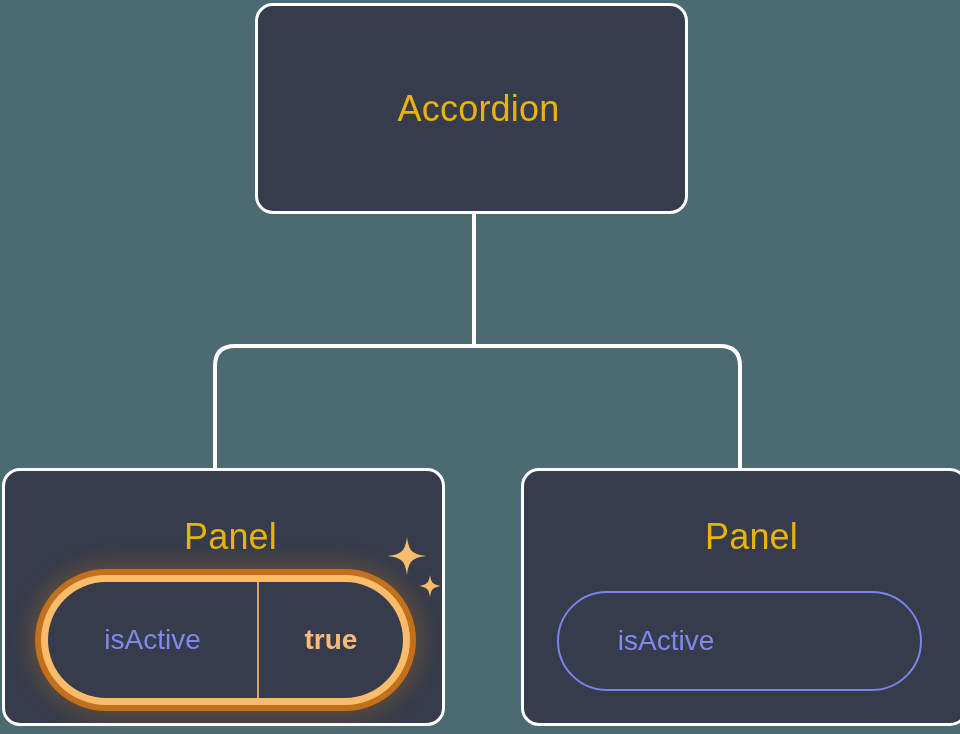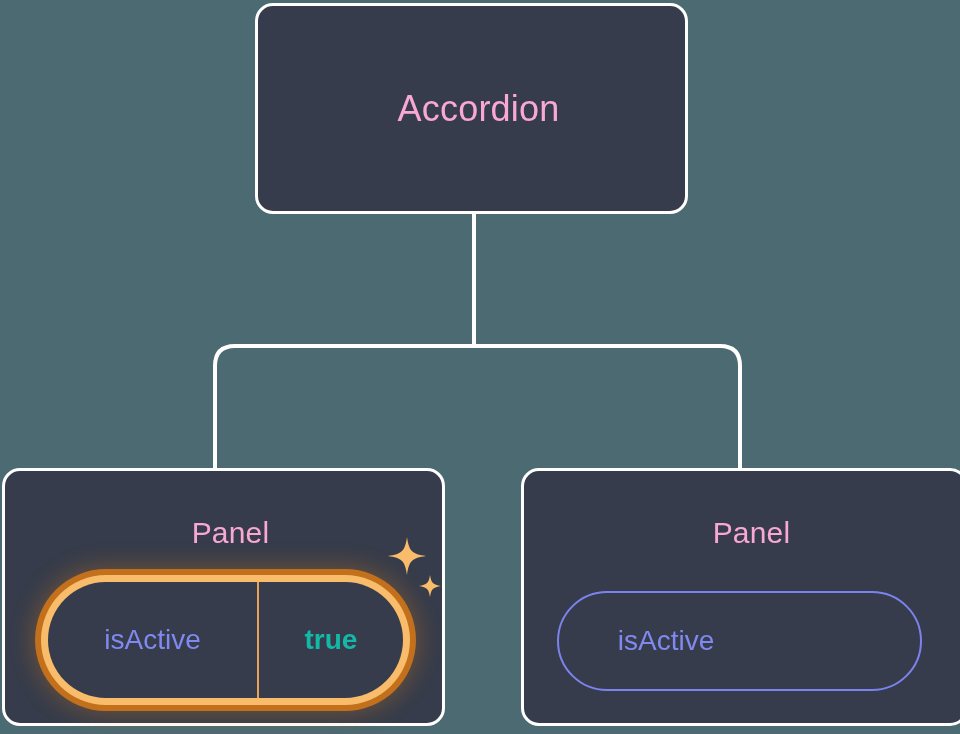--- a/index.html
+++ b/index.html
@@ -55,34 +55,34 @@
   }
   .node-right {
     left: 521px;
     top: 468px;
     width: 447px;
     height: 258px;
     border-radius: 18px;
   }
 
   .node-title {
-    color: #f9a8d4;
+    color: #eab308;
     text-align: center;
     font-weight: 400;
     letter-spacing: .2px;
     white-space: nowrap;
     padding-left: 14px;
   }
   .node-root .node-title {
     font-size: 36px;
     line-height: 205px;
   }
   .node-left .node-title,
   .node-right .node-title {
-    font-size: 30px;
+    font-size: 36px;
     margin-top: 45px;
   }
 
   .pill {
     box-sizing: border-box;
     display: flex;
     align-items: stretch;
     border-radius: 999px;
     overflow: hidden;
   }
@@ -147,21 +147,21 @@
   }
   .pill-hl-core .pill-cell {
     font-size: 28px;
   }
   .pill-hl-core .pill-key {
     width: 209px;
     color: #8089f0;
   }
   .pill-hl-core .pill-val {
     flex: 1;
-    color: #14b8a6;
+    color: #fdba74;
     font-weight: 700;
     border-left: 2px solid #e7a257;
   }
 
   
   .sparkles {
     position: absolute;
     left: 381px;
     top: 531px;
     width: 66px;

